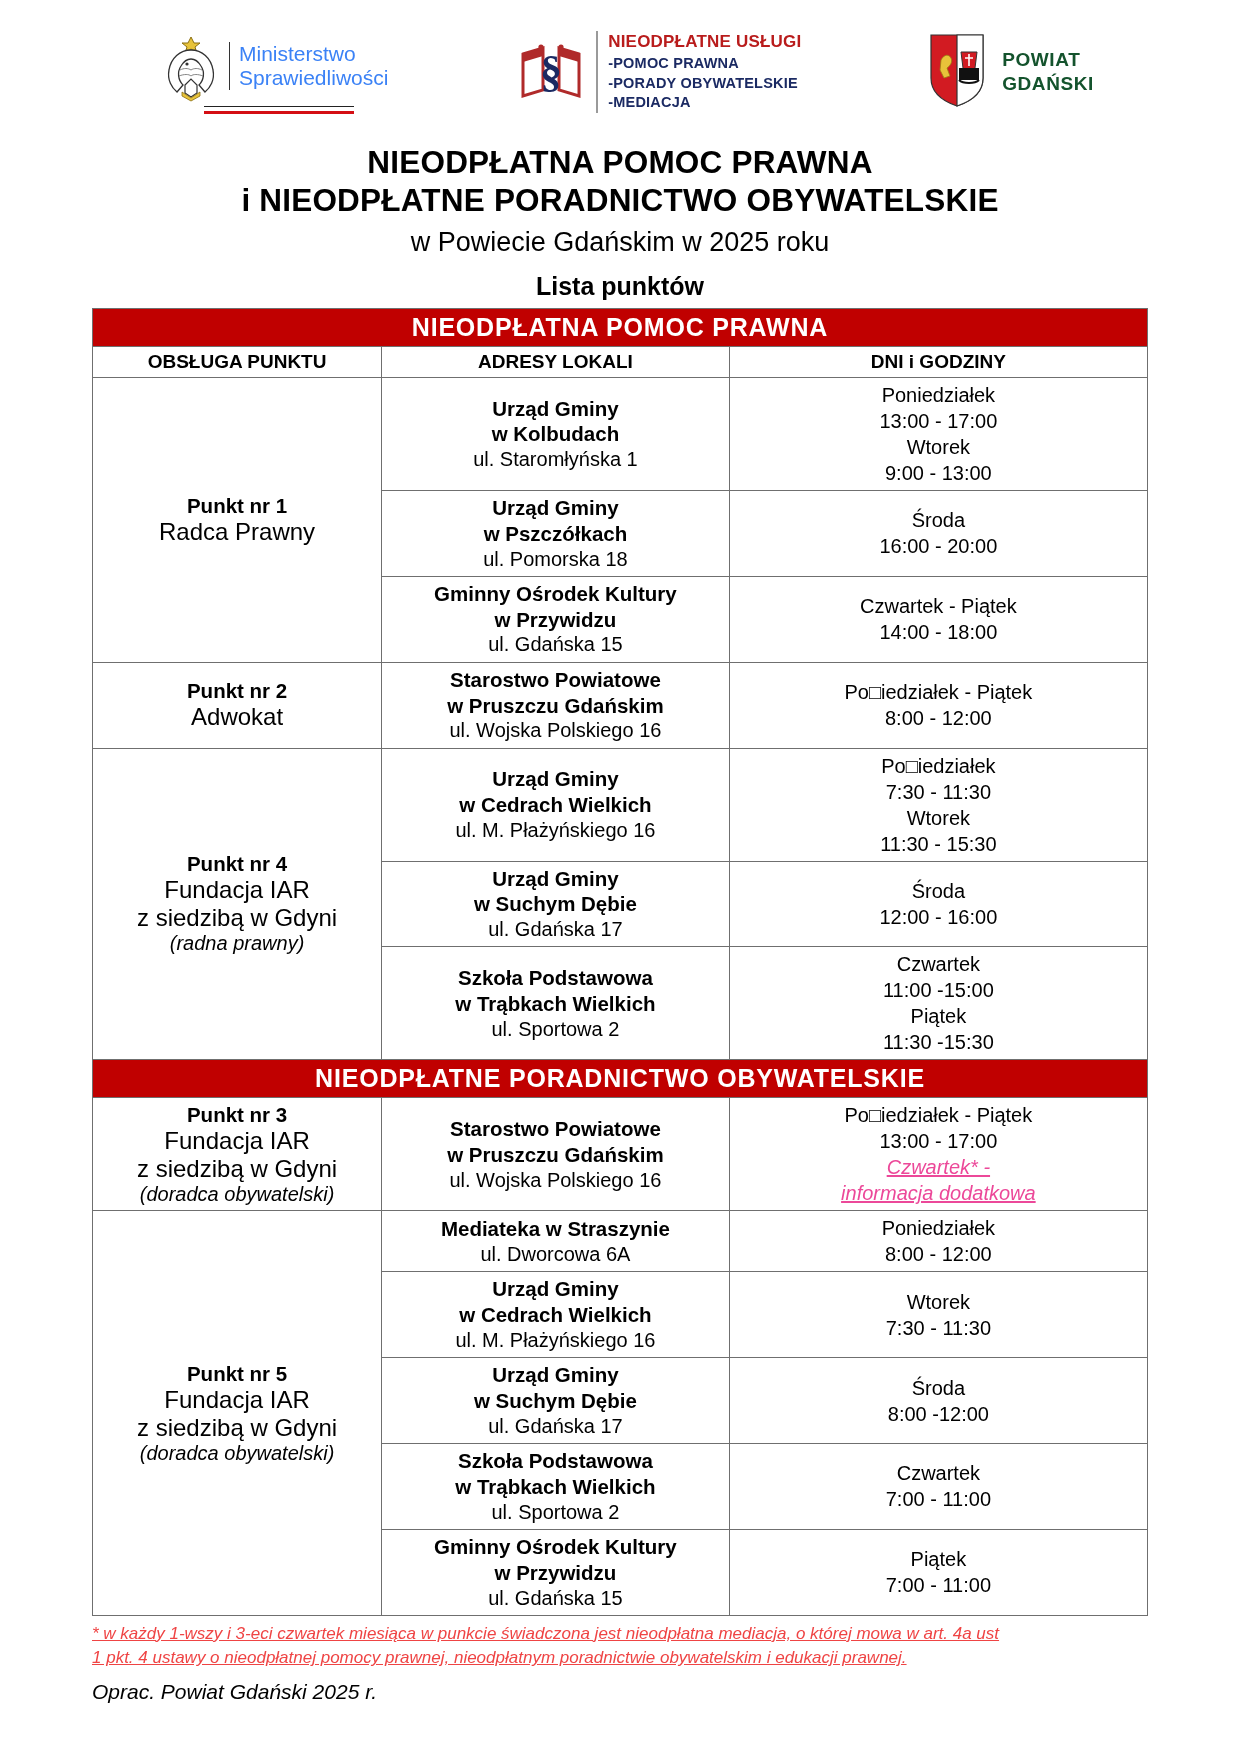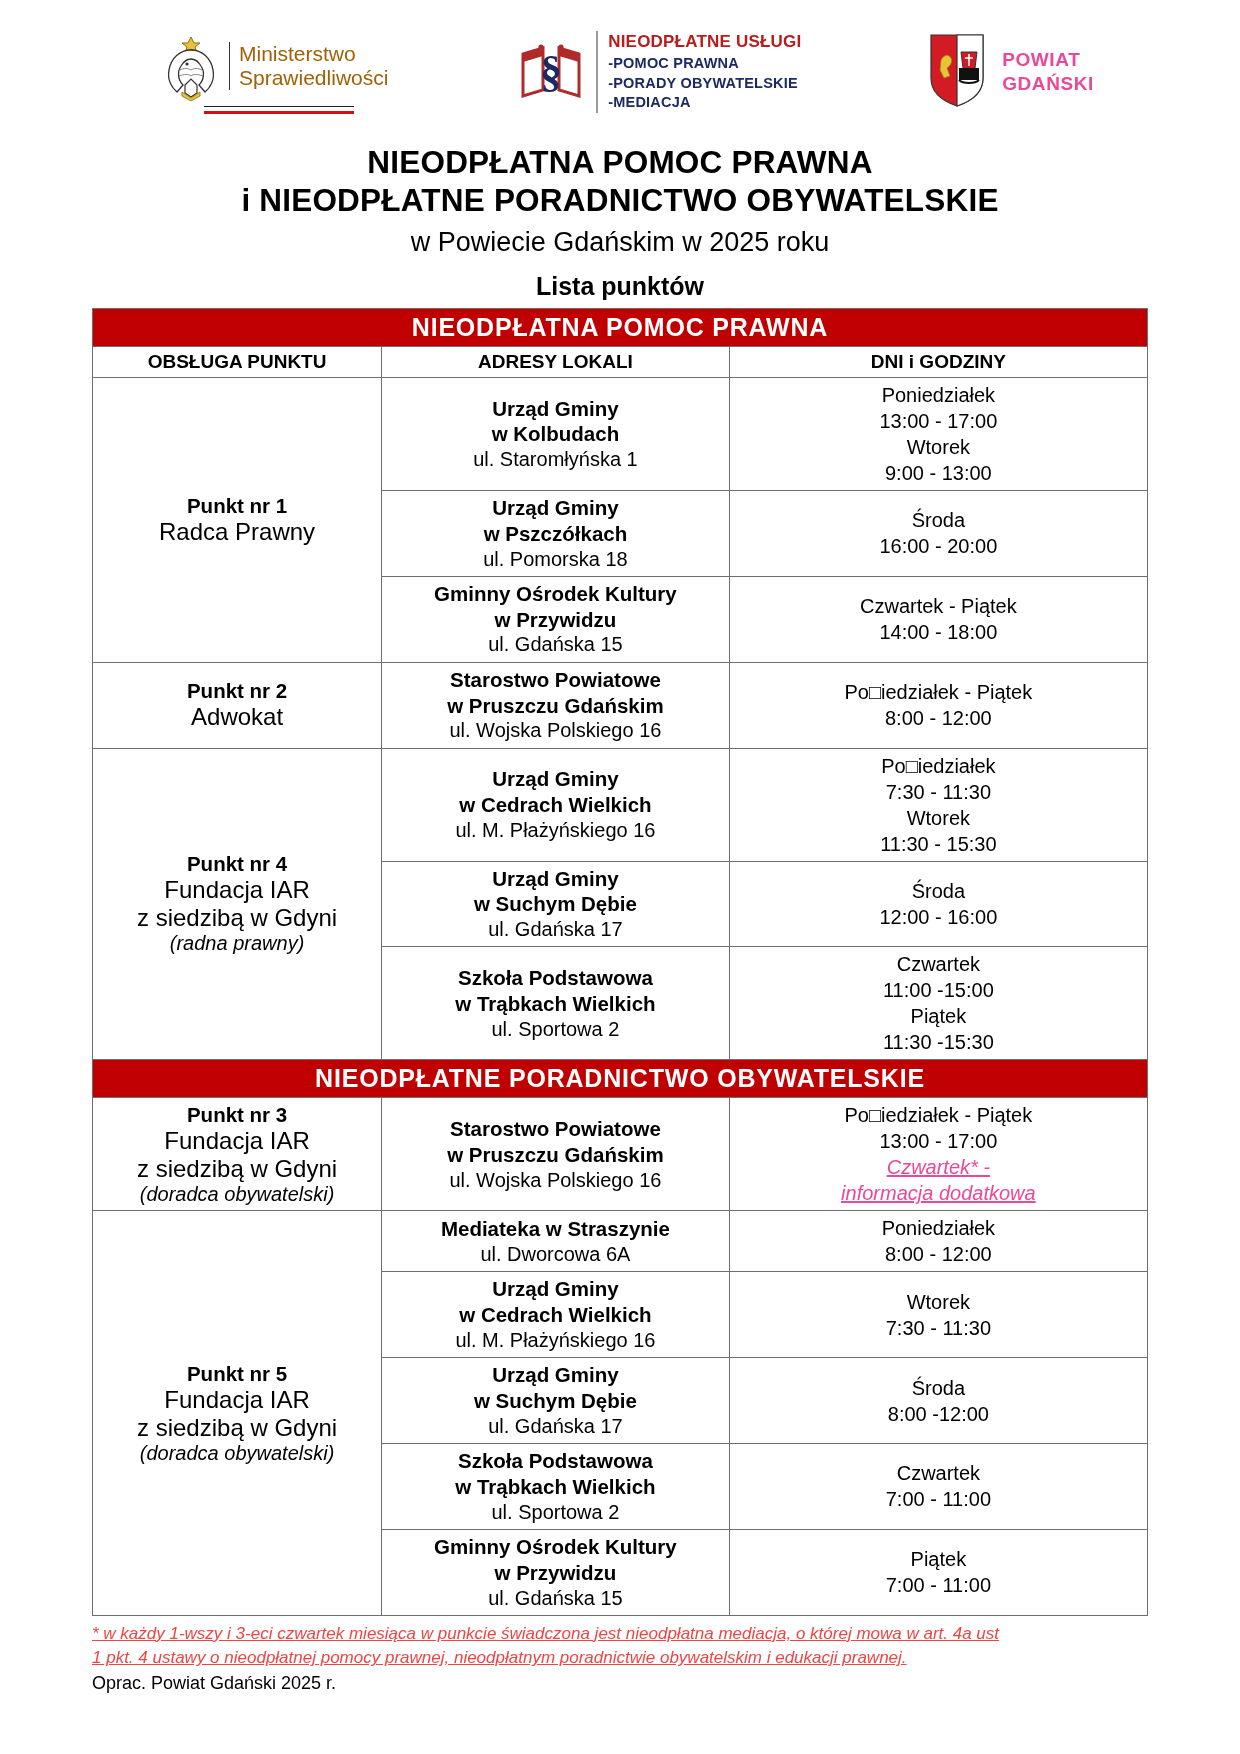--- a/index.html
+++ b/index.html
@@ -35,21 +35,21 @@
   .logo-block { display: flex; align-items: center; }
 
   .eagle-wrap { display: flex; flex-direction: column; align-items: center; }
   .eagle-row { display: flex; align-items: center; }
   .eagle-svg { display: block; }
   .ms-text {
     margin-left: 7px;
     font-size: 21px;
     line-height: 1.12;
     font-family: "Liberation Sans", sans-serif;
-    color: #a16207;
+    color: #3b82f6;
     border-left: 1.5px solid #333;
     padding-left: 9px;
   }
   .ms-bar {
     width: 150px; height: 7px; margin-top: 4px; margin-left: 10px;
     background: linear-gradient(#ffffff 0 50%, #d40f14 50% 100%);
     border-top: 1.2px solid #222;
   }
 
   .nu-logo { display: flex; align-items: center; }
@@ -65,21 +65,21 @@
   }
   .nu-text .t1 { font-size: 17px; color: #b91c1c; }
 
   .powiat { display: flex; align-items: center; }
   .powiat-text {
     margin-left: 16px;
     font-size: 19px;
     font-weight: bold;
     line-height: 1.25;
     letter-spacing: .6px;
-    color: #ec4899;
+    color: #14532d;
   }
 
   
   .title1 {
     text-align: center;
     font-size: 31.5px;
     font-weight: bold;
     letter-spacing: .2px;
     margin-top: 18px;
     line-height: 1.2;
@@ -155,22 +155,23 @@
     color: #ef4444;
     font-style: italic;
     font-size: 17px;
     line-height: 1.45;
     text-decoration: underline;
     margin-top: 6px;
     width: 100%;
   }
   .footnote span { display: block; }
   .oprac {
-    font-size: 18px;
-    margin-top: 2px;
+    font-style: italic;
+    font-size: 21px;
+    margin-top: 9px;
   }
 </style>
 </head>
 <body>
 
 <div class="page">
 
   <div class="logos">
 
     <div class="logo-block">

